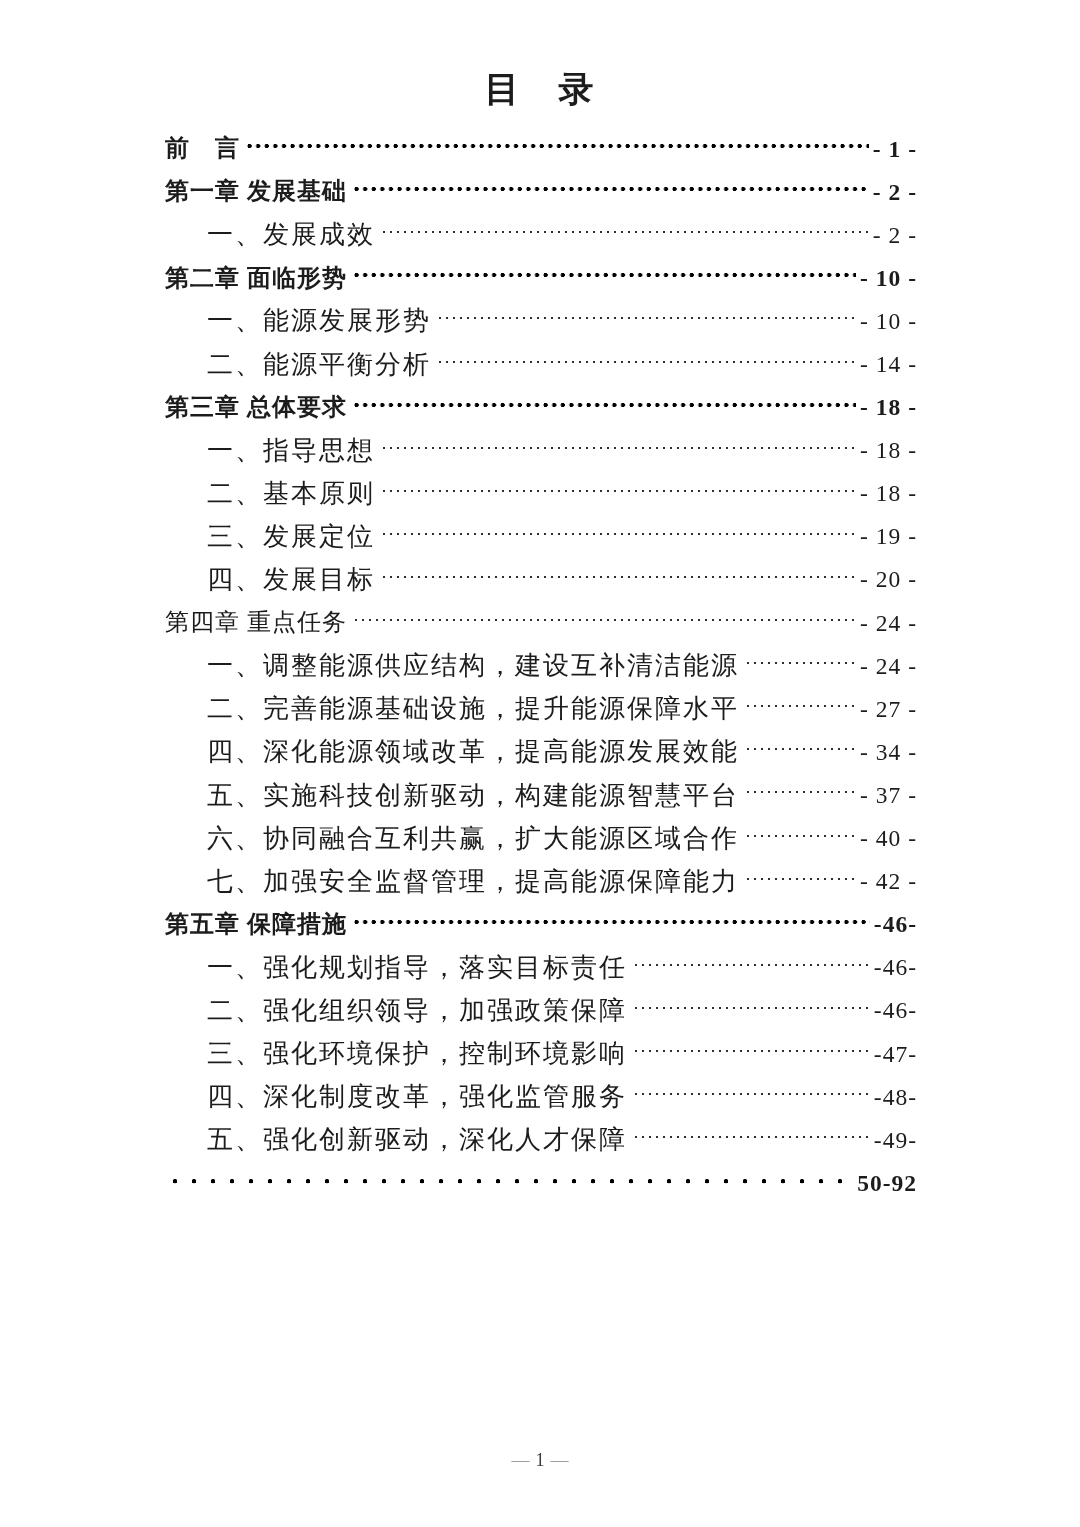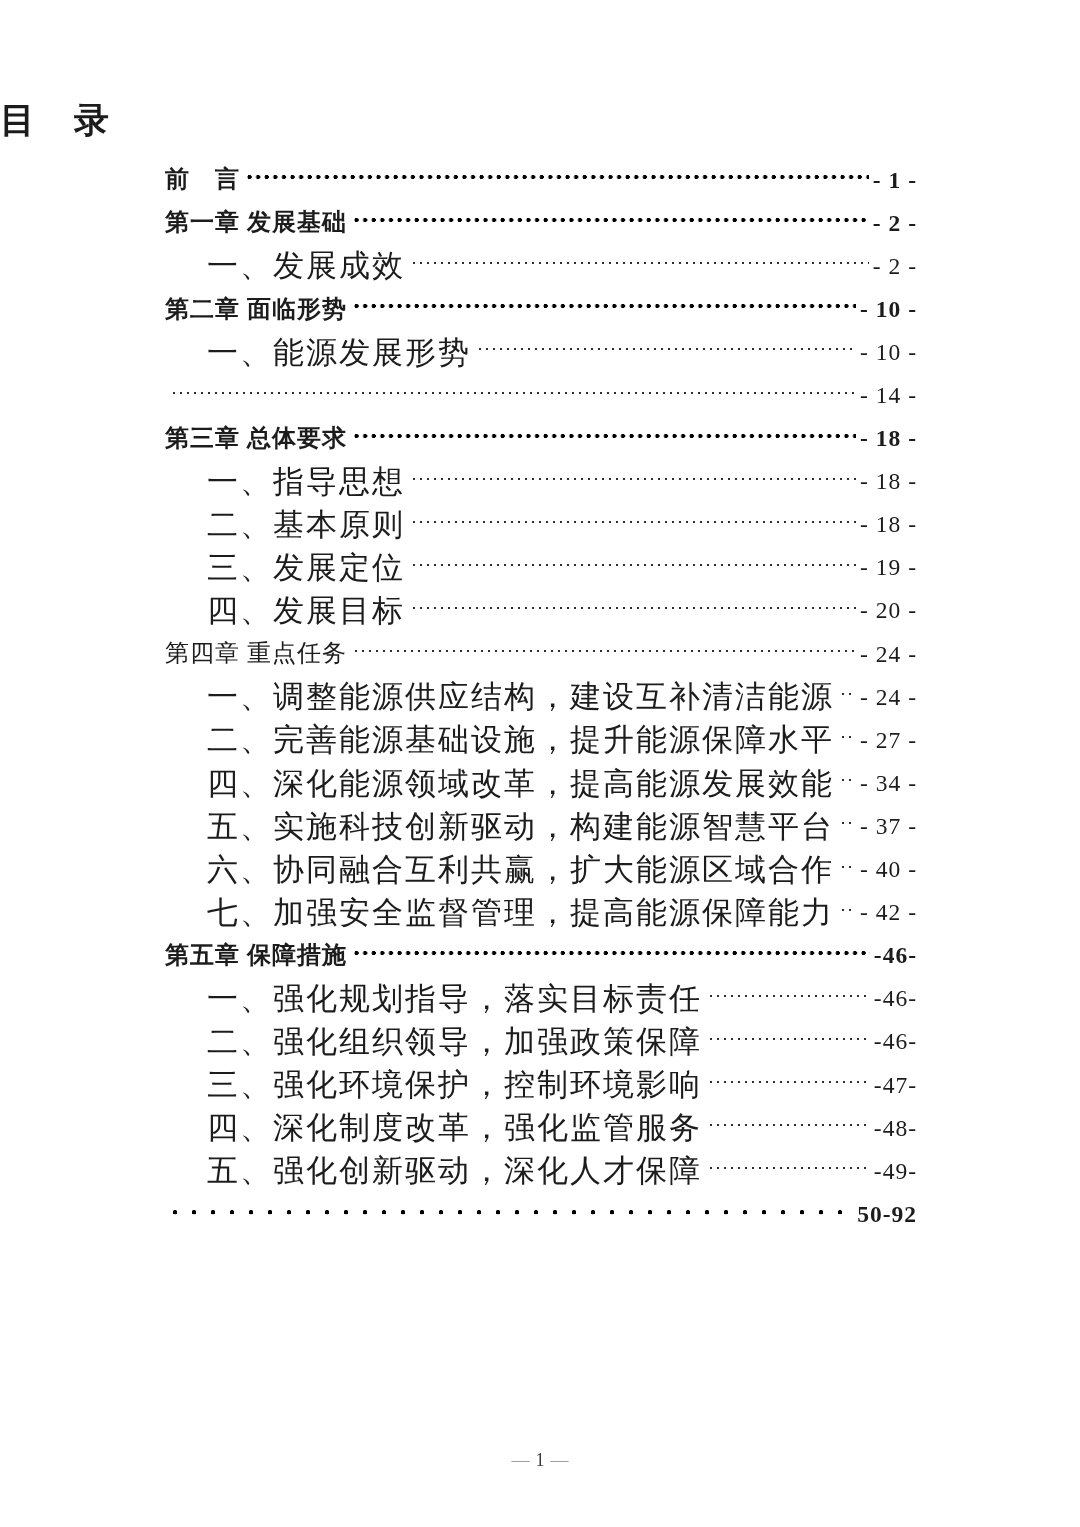--- a/index.html
+++ b/index.html
@@ -7,21 +7,22 @@
     position: relative;
     width: 1080px;
     height: 1527px;
     background: #ffffff;
     font-family: "Liberation Serif", "DejaVu Serif", serif;
     color: #1c1c1c;
     overflow: hidden;
     box-sizing: border-box;
   }
   .doc-title {
-    padding-top: 102px;
+    padding-top: 71px;
+    text-align: center;
     font-size: 35px;
     font-weight: bold;
     letter-spacing: 2px;
     line-height: 1.1;
   }
   .toc {
     margin-top: 18px;
     margin-left: 165px;
     width: 752px;
   }
@@ -32,21 +33,21 @@
     cursor: default;
   }
   .toc-label {
     white-space: nowrap;
     font-size: 24px;
     letter-spacing: 1px;
     line-height: 1.15;
   }
   .toc-row.level-2 .toc-label {
     padding-left: 42px;
-    font-size: 31px;
+    font-size: 26px;
     letter-spacing: 2px;
   }
   .toc-row.bold .toc-label,
   .toc-row.bold .toc-page { font-weight: bold; }
   .toc-leader {
     flex: 1 1 auto;
     height: 6px;
     margin: 0 4px 6px 7px;
     background-repeat: repeat-x;
     background-position: left bottom;
@@ -110,20 +111,21 @@
       <span class="toc-label">第二章 面临形势</span>
       <span class="toc-leader bold"></span>
       <span class="toc-page">- 10 -</span>
     </div>
       <div class="toc-row level-2">
       <span class="toc-label">一、能源发展形势</span>
       <span class="toc-leader normal"></span>
       <span class="toc-page">- 10 -</span>
     </div>
       <div class="toc-row level-2">
+      <span class="toc-label">二、能源平衡分析</span>
       <span class="toc-leader normal"></span>
       <span class="toc-page">- 14 -</span>
     </div>
       <div class="toc-row level-1 bold">
       <span class="toc-label">第三章 总体要求</span>
       <span class="toc-leader bold"></span>
       <span class="toc-page">- 18 -</span>
     </div>
       <div class="toc-row level-2">
       <span class="toc-label">一、指导思想</span>

